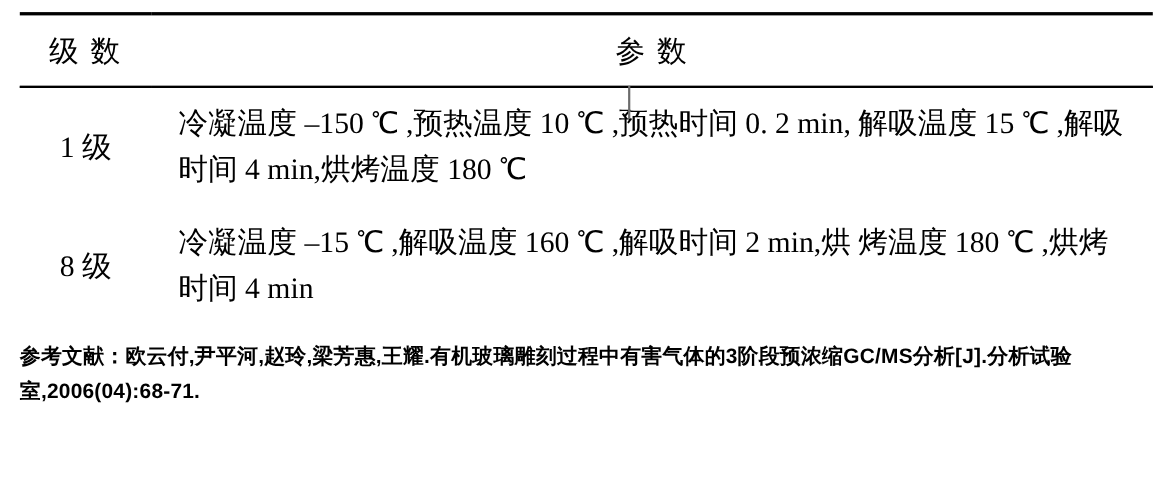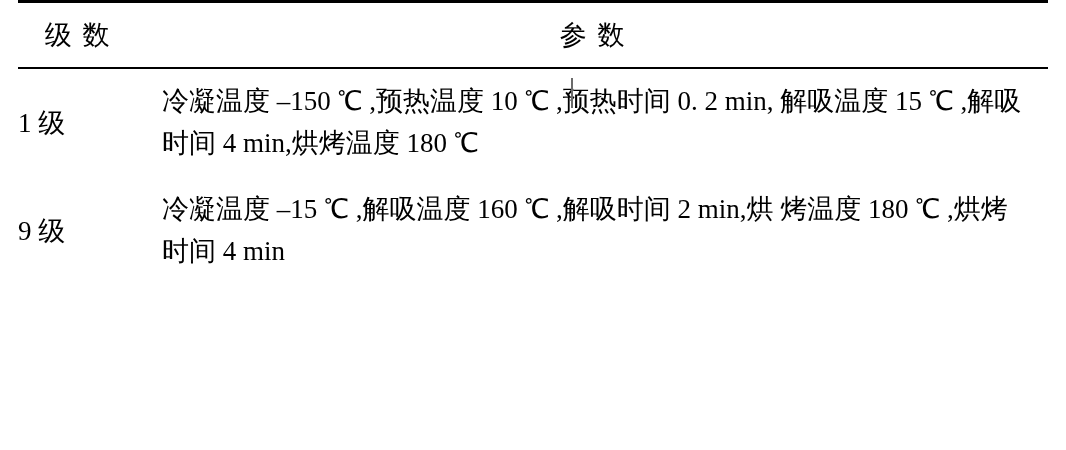--- a/index.html
+++ b/index.html
@@ -12,21 +12,21 @@
     background: #ffffff;
     font-family: "Liberation Serif", serif;
     color: #000000;
     overflow: hidden;
   }
   .page {
     position: relative;
     width: 1066px;
     height: 318px;
     box-sizing: border-box;
-    padding: 0 18px;
+    padding: 11px 18px;
   }
   table.data-table {
     width: 100%;
     border-collapse: collapse;
     table-layout: fixed;
   }
   thead th {
     font-weight: normal;
     font-size: 27px;
     letter-spacing: 2px;
@@ -37,21 +37,21 @@
   }
   thead th.col-level {
     width: 120px;
   }
   tbody td {
     font-size: 27px;
     vertical-align: middle;
     padding: 12px 0;
   }
   tbody td.col-level {
-    text-align: left;
+    text-align: center;
     width: 120px;
     white-space: nowrap;
   }
   tbody td.col-params {
     text-align: left;
     padding-left: 24px;
     padding-right: 18px;
     line-height: 1.55;
   }
   tbody tr.row-last td {
@@ -85,22 +85,23 @@
         <th class="col-level">级 数</th>
         <th class="col-params">参 数</th>
       </tr>
     </thead>
     <tbody>
       <tr>
         <td class="col-level">1 级</td>
         <td class="col-params">冷凝温度 –150 ℃ ,预热温度 10 ℃ ,预热时间 0. 2  min, 解吸温度 15 ℃ ,解吸时间 4  min,烘烤温度 180 ℃</td>
       </tr>
       <tr>
-        <td class="col-level">9 级</td>
+        <td class="col-level">8 级</td>
         <td class="col-params">冷凝温度 –15 ℃ ,解吸温度 160 ℃ ,解吸时间 2  min,烘 烤温度 180 ℃ ,烘烤时间 4  min</td>
       </tr>
     </tbody>
   </table>
 
+  <div class="ref">参考文献：欧云付,尹平河,赵玲,梁芳惠,王耀.有机玻璃雕刻过程中有害气体的3阶段预浓缩GC/MS分析[J].分析试验室,2006(04):68-71.</div>
 
   <div class="caret"></div>
 
 </div>
 
 </body></html>

